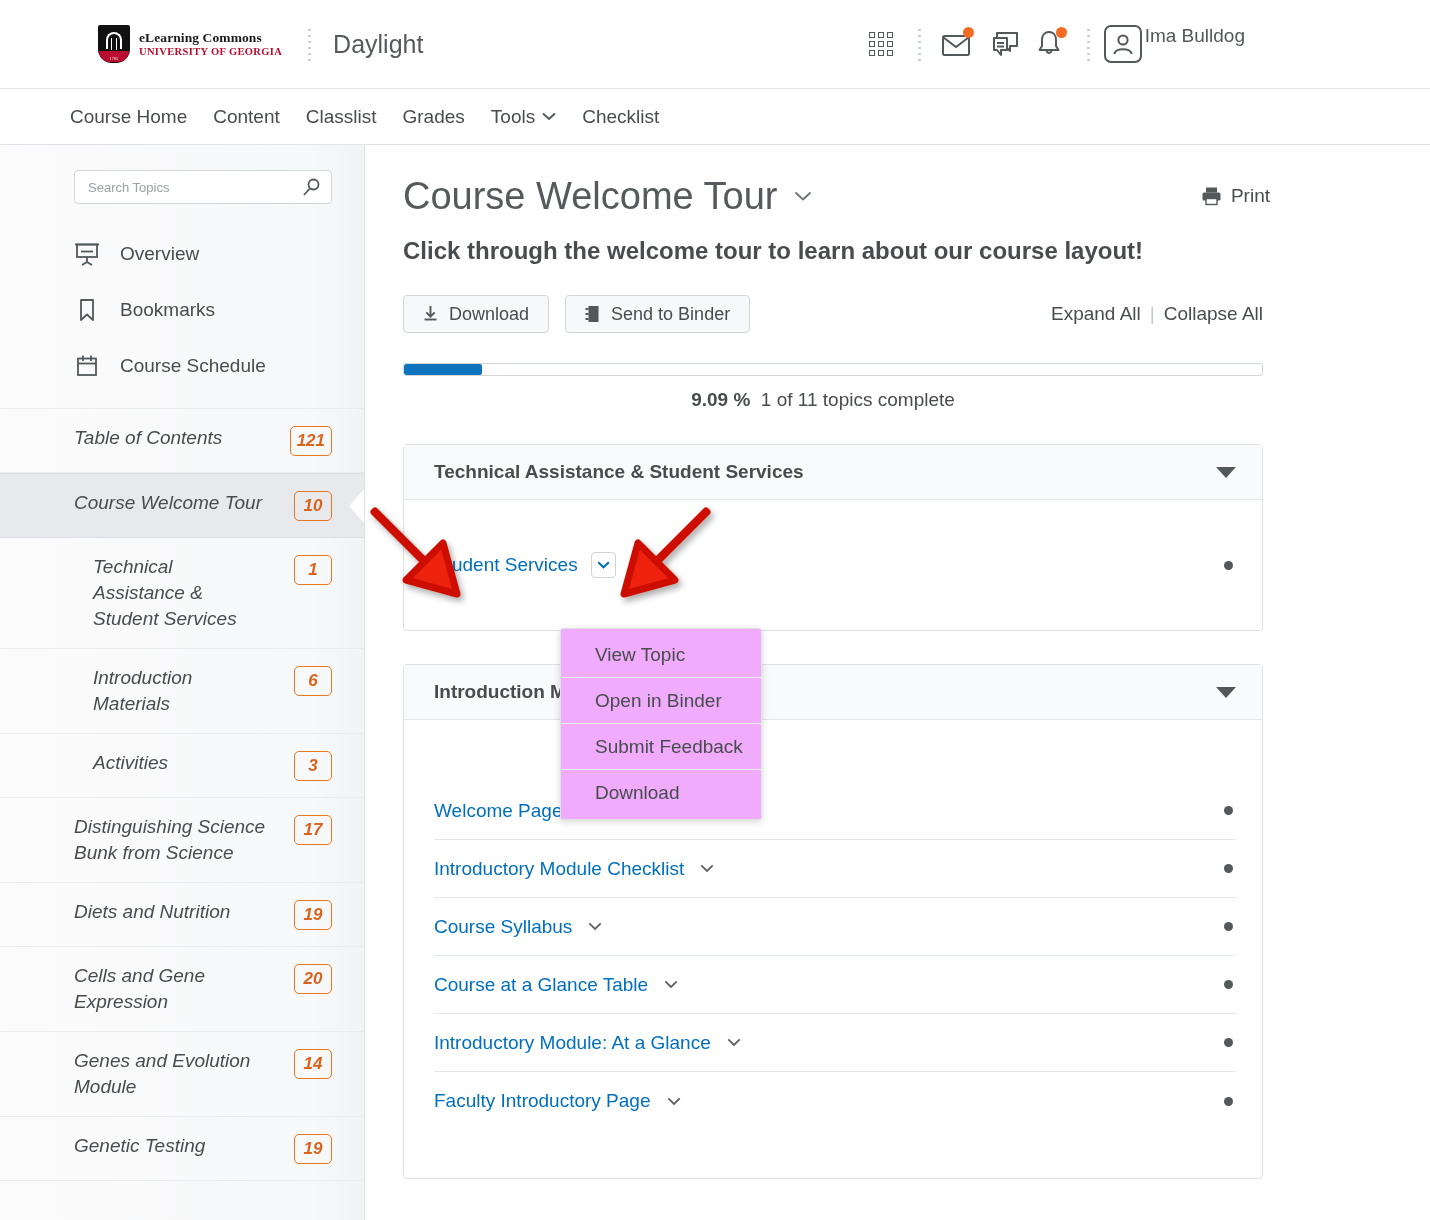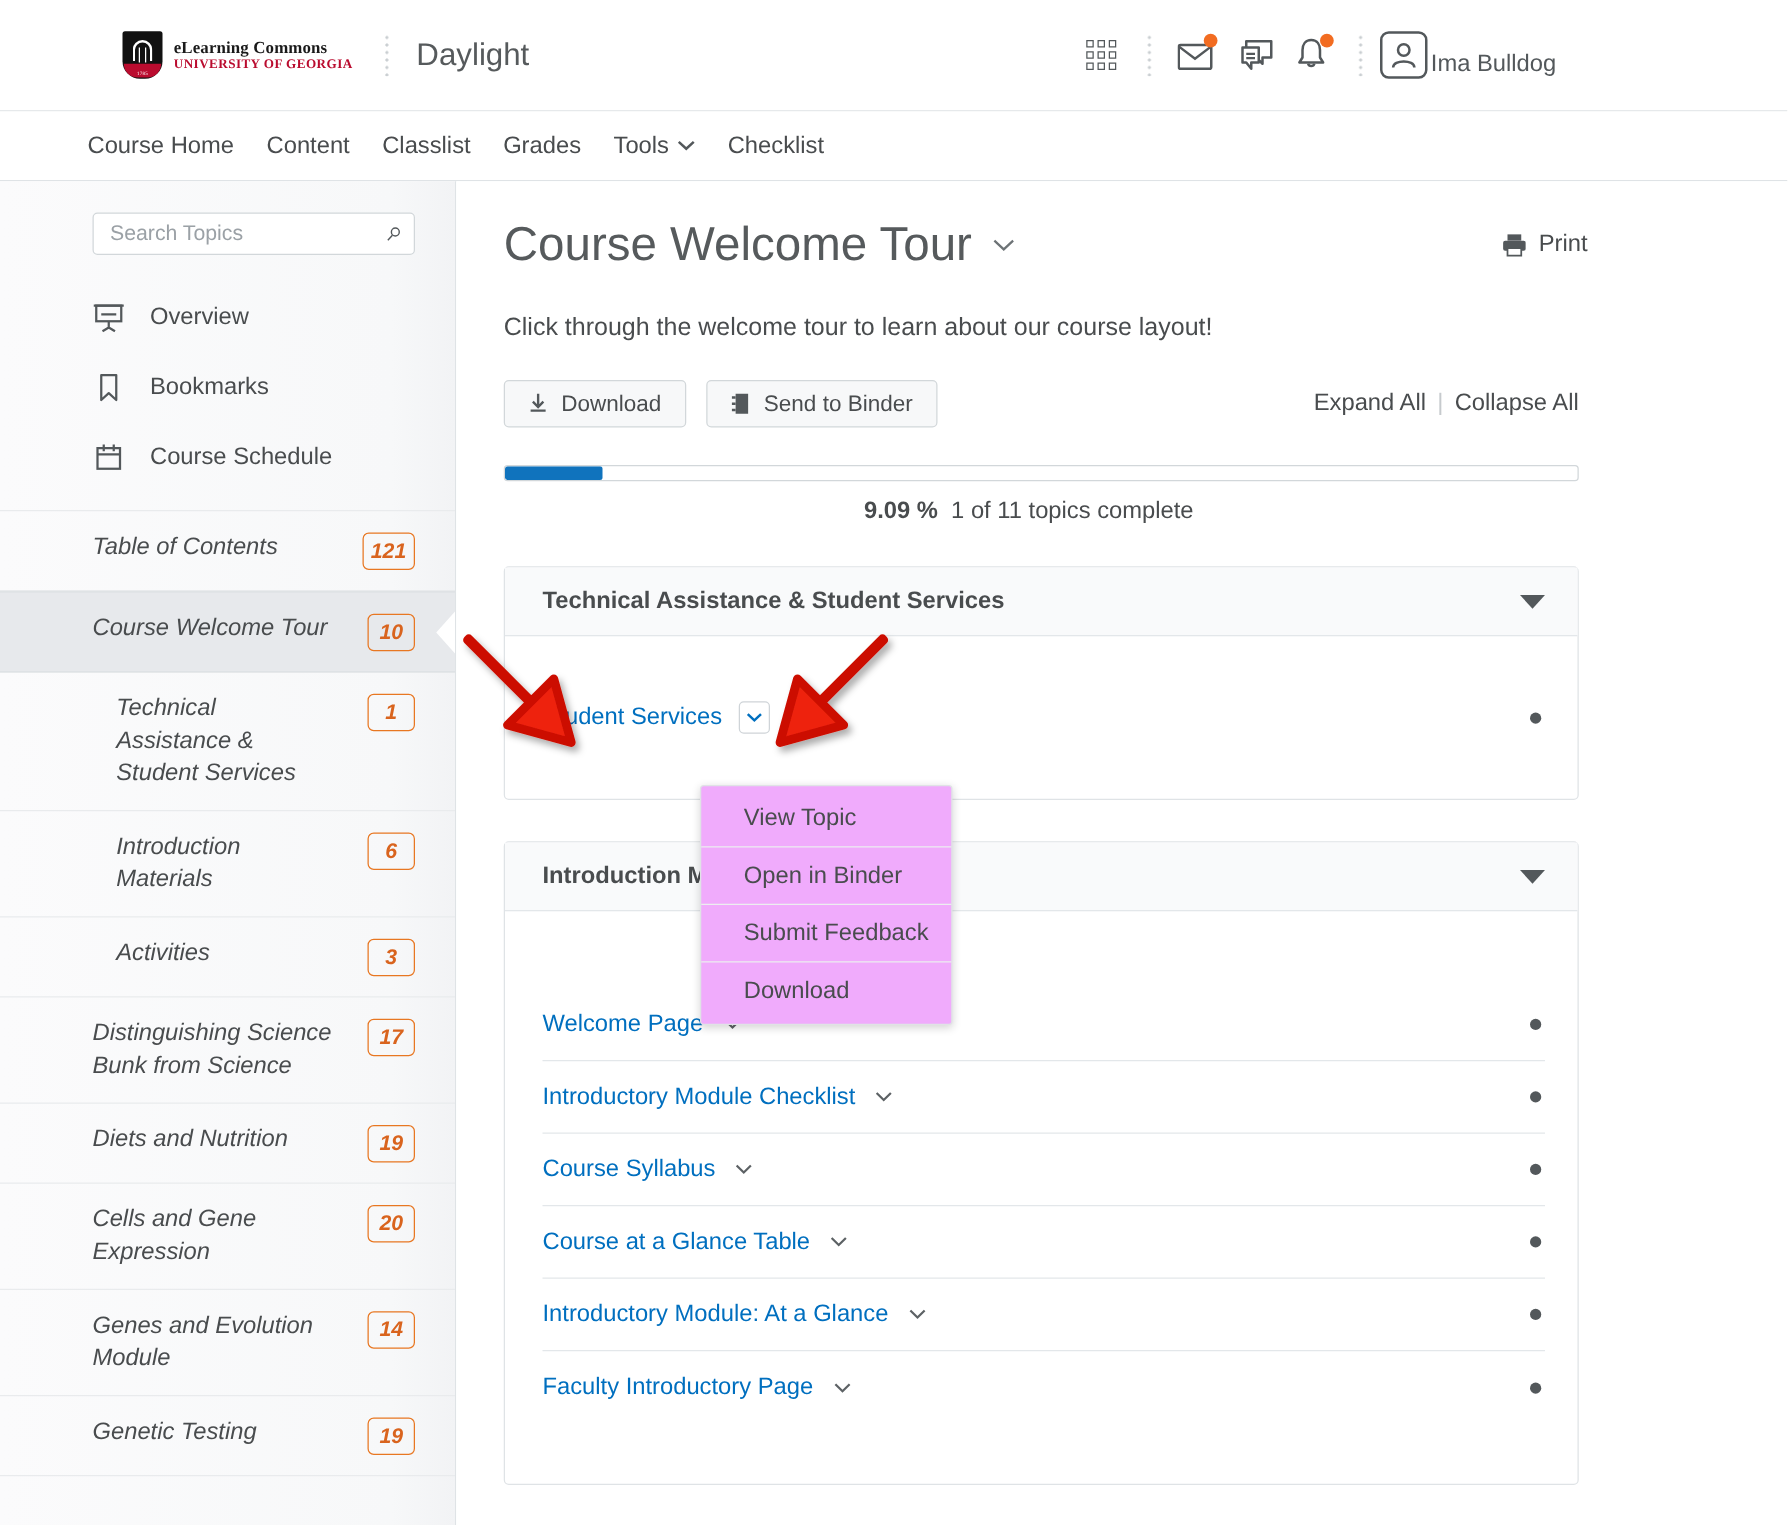--- a/index.html
+++ b/index.html
@@ -102,21 +102,21 @@
   }
   .ticon svg { display: block; }
   .badge-dot {
     position: absolute;
     width: 11px; height: 11px;
     border-radius: 50%;
     background: #f26c21;
   }
   .waffle { display: grid; grid-template-columns: repeat(3, 6px); gap: 3px; }
   .waffle i { width: 6px; height: 6px; border: 1.4px solid #53585b; display: block; }
-  .user-chip { display: flex; align-items: flex-end; gap: 3px; cursor: pointer; }
+  .user-chip { display: flex; align-items: flex-start; gap: 3px; cursor: pointer; }
   .avatar-box {
     width: 38px; height: 38px;
     border: 2px solid #53585b;
     border-radius: 7px;
     display: flex; align-items: center; justify-content: center;
   }
   .user-name { font-size: 19px; color: #53585b; white-space: nowrap; }
 
   
   .navbar {
@@ -153,21 +153,21 @@
     height: 34px;
     border: 1px solid #d2d7da;
     border-radius: 4px;
     background: #fff;
     display: flex; align-items: center;
     padding: 0 10px 0 13px;
   }
   .search-box input {
     border: none; outline: none;
     flex: 1;
-    font-size: 17px;
+    font-size: 13px;
     color: #4c1d95;
     font-family: "Liberation Sans", sans-serif;
     background: transparent;
   }
   .search-box input::placeholder { color: #9ba1a6; }
 
   .sb-iconlist { padding: 22px 0 0 74px; }
   .sb-iconrow {
     display: flex; align-items: center; gap: 20px;
     height: 56px;
@@ -229,21 +229,21 @@
   .title-row { display: flex; align-items: center; }
   .page-title { font-size: 38px; font-weight: normal; color: #565a5c; }
   .title-caret { margin-left: 16px; color: #6d7376; font-size: 17px; }
   .print-btn {
     position: absolute;
     right: 160px; top: 40px;
     display: flex; align-items: center; gap: 9px;
     font-size: 19px; color: #494c4e;
     cursor: pointer;
   }
-  .subtitle { margin-top: 33px; font-size: 20px; color: #494c4e; }
+  .subtitle { margin-top: 19px; font-size: 24px; color: #494c4e; font-weight: bold; }
 
   .btn-row { margin-top: 30px; display: flex; align-items: center; }
   .btn {
     height: 38px;
     border: 1px solid #d2d7da;
     border-radius: 4px;
     background: #f7f8f9;
     display: inline-flex; align-items: center; gap: 11px;
     padding: 0 19px;
     font-size: 18px;

